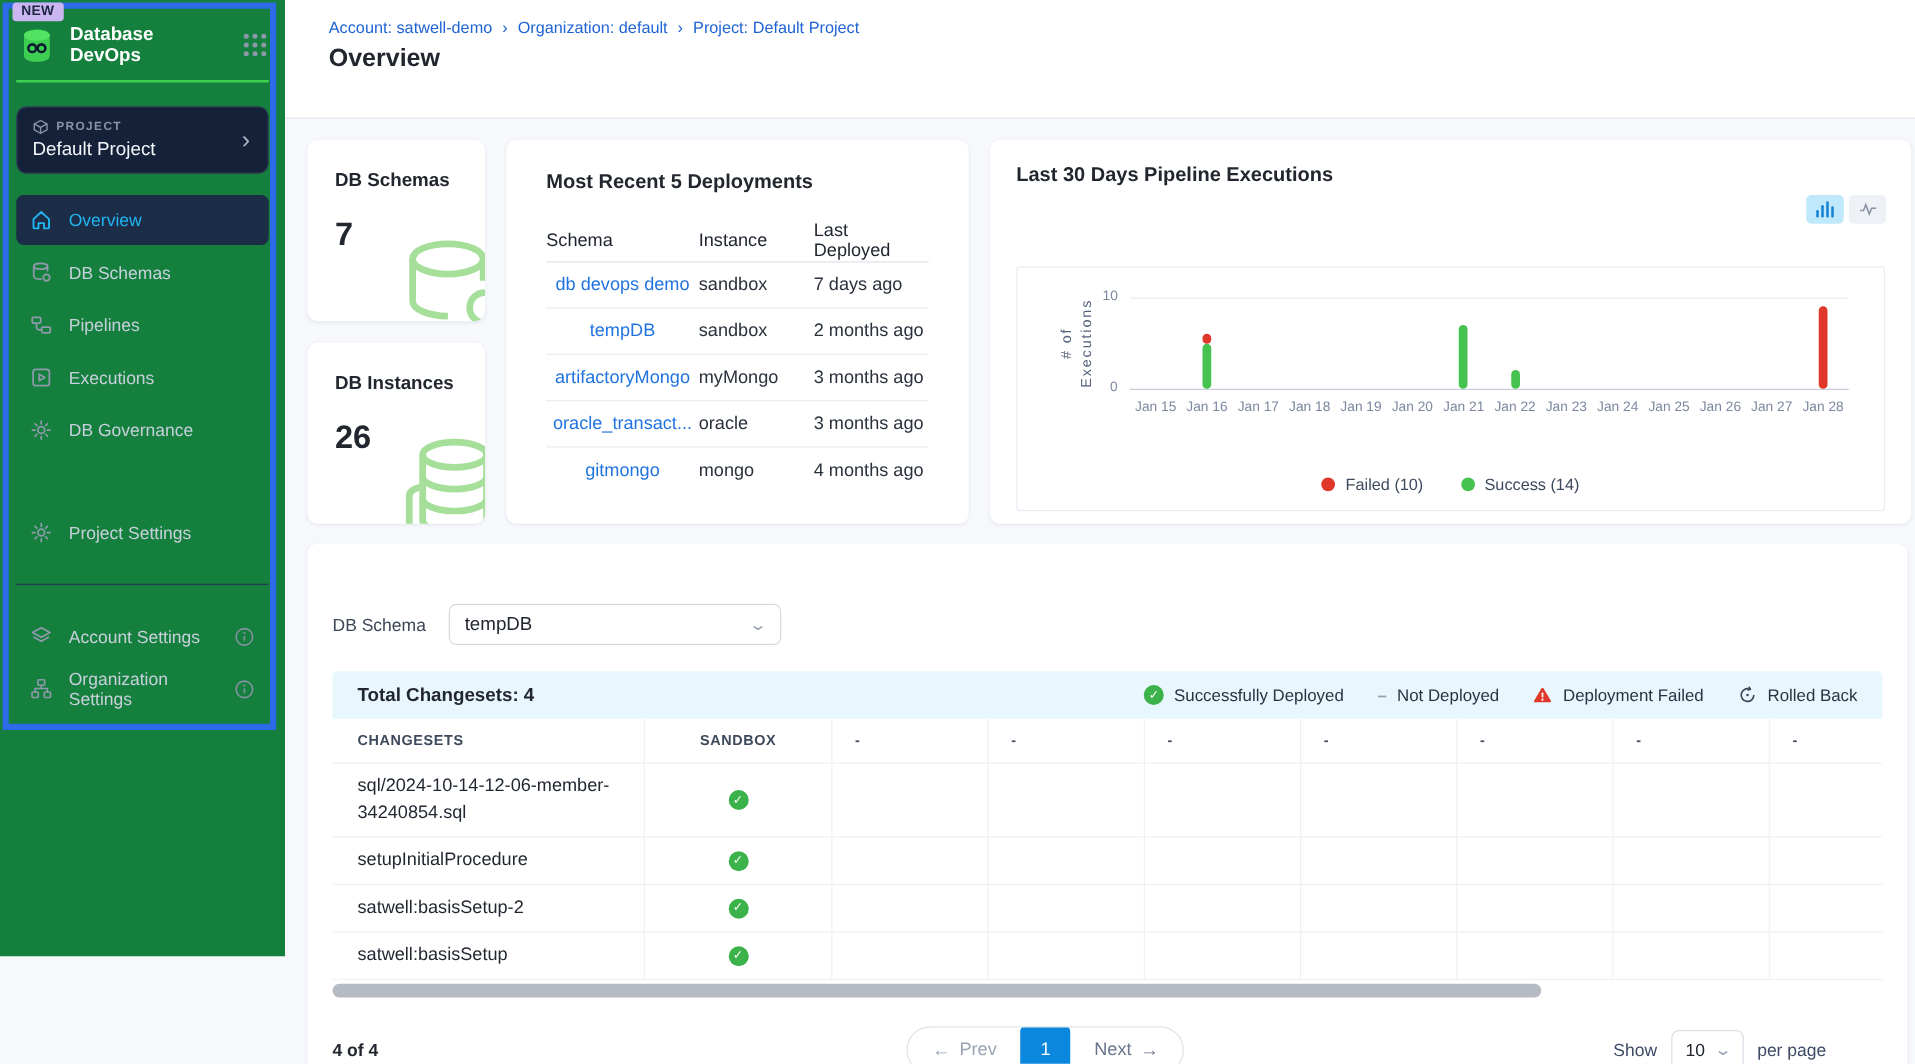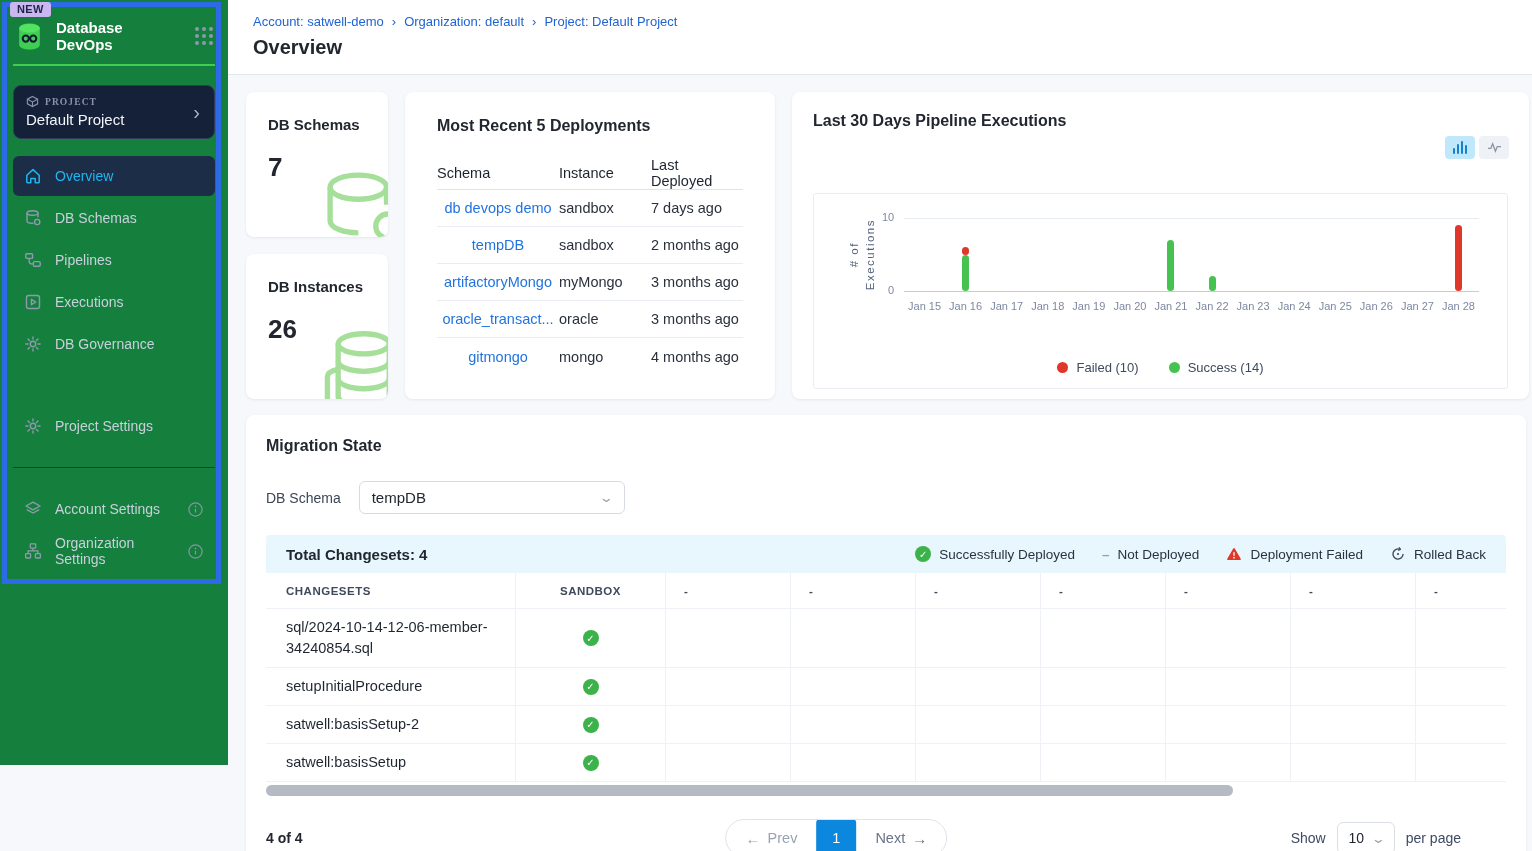--- a/index.html
+++ b/index.html
@@ -17,39 +17,39 @@
   .brand { display:flex; align-items:center; gap:10px; padding-top:19px; }
   .brand-logo { width:33px; height:33px; flex:none; }
   .brand-title { color:#fff; font-size:15px; font-weight:bold; flex:1; }
   .grid-dots { display:grid; grid-template-columns:repeat(3,4px); gap:3px; cursor:pointer; padding:2px; }
   .grid-dots i { width:4px; height:4px; border-radius:50%; background:#8d99ab; }
   .green-rule { height:2px; background:#3ecf52; margin-top:11px; }
   .project-box { margin-top:19px; background:#152138; border:1px solid #2d3d55; border-radius:8px;
     padding:9px 12px 10px; display:flex; align-items:center; cursor:pointer; }
   .proj-col { flex:1; }
   .proj-label-row { display:flex; align-items:center; gap:6px; color:#8893a5; font-size:9.5px;
-    font-weight:bold; letter-spacing:1.1px;font-family:Liberation Serif, serif; }
+    font-weight:bold; letter-spacing:1.1px; }
   .proj-label-row svg { width:13px; height:13px; stroke:#8893a5; }
   .proj-name { color:#f2f5f9; font-size:15px; margin-top:3px; }
   .proj-chev { color:#aab4c4; font-size:20px; line-height:1; padding-right:2px; }
   nav { display:block; margin-top:17px; }
   .nav-item { display:flex; align-items:center; gap:13px; height:40px; padding:0 11px; margin:0 0 2px;
     border-radius:6px; color:#c7d0dc; font-size:14px; cursor:pointer; }
   .nav-item .nav-ic { width:18px; height:18px; color:#8e9aac; flex:none; display:flex; }
   .nav-item .nav-ic svg { width:18px; height:18px; }
   .nav-item.active { background:#1c2d47; color:#20b5f0; }
   .nav-item.active .nav-ic { color:#20b5f0; }
   .info-ic { margin-left:auto; width:17px; height:17px; color:#8893a5; display:flex; }
   .info-ic svg { width:17px; height:17px; }
   .nav-secondary { margin-top:42px; }
   .side-divider { height:1px; background:#263850; margin:21px 0; }
 
   
   .main { flex:1; display:flex; flex-direction:column; min-width:0; }
-  .page-header { background:#fff; height:75px; padding:14px 0 0 25px; border-bottom:1px solid #e2e7ee; flex:none; }
+  .page-header { background:#fff; height:95px; padding:14px 0 0 35px; border-bottom:1px solid #e2e7ee; flex:none; }
   .breadcrumb { display:flex; align-items:center; gap:8px; font-size:13px; }
   .bc-link { color:#2064d4; cursor:pointer; }
   .bc-sep { color:#2064d4; font-size:13px; }
   .page-title { font-size:20px; font-weight:bold; color:#22272f; margin-top:7px; }
 
   .content { padding:17px 3px 0 18px; flex:1; min-height:0; }
   .top-row { display:flex; gap:17px; height:307px; }
   .card { background:#fff; border-radius:8px; box-shadow:0 1px 3px rgba(30,40,60,.08); }
 
   .stat-col { width:142px; flex:none; display:flex; flex-direction:column; gap:17px; }
@@ -420,21 +420,20 @@
                 <span class="cl-item">
                   <span class="cl-dot" style="background: rgb(69, 194, 79);"></span>
                   <span>Success (14)</span>
                 </span>
               </div>
           </div>
         </div>
       </div>
 
       <section class="card migration-card">
-        <div class="card-title">Migration State</div>
 
         <div class="schema-row">
           <span class="schema-label">DB Schema</span>
           <div class="select-box">
             <span class="sel-val">tempDB</span>
             <span class="sel-chev">⌄</span>
           </div>
         </div>
 
         <div class="cs-band">

